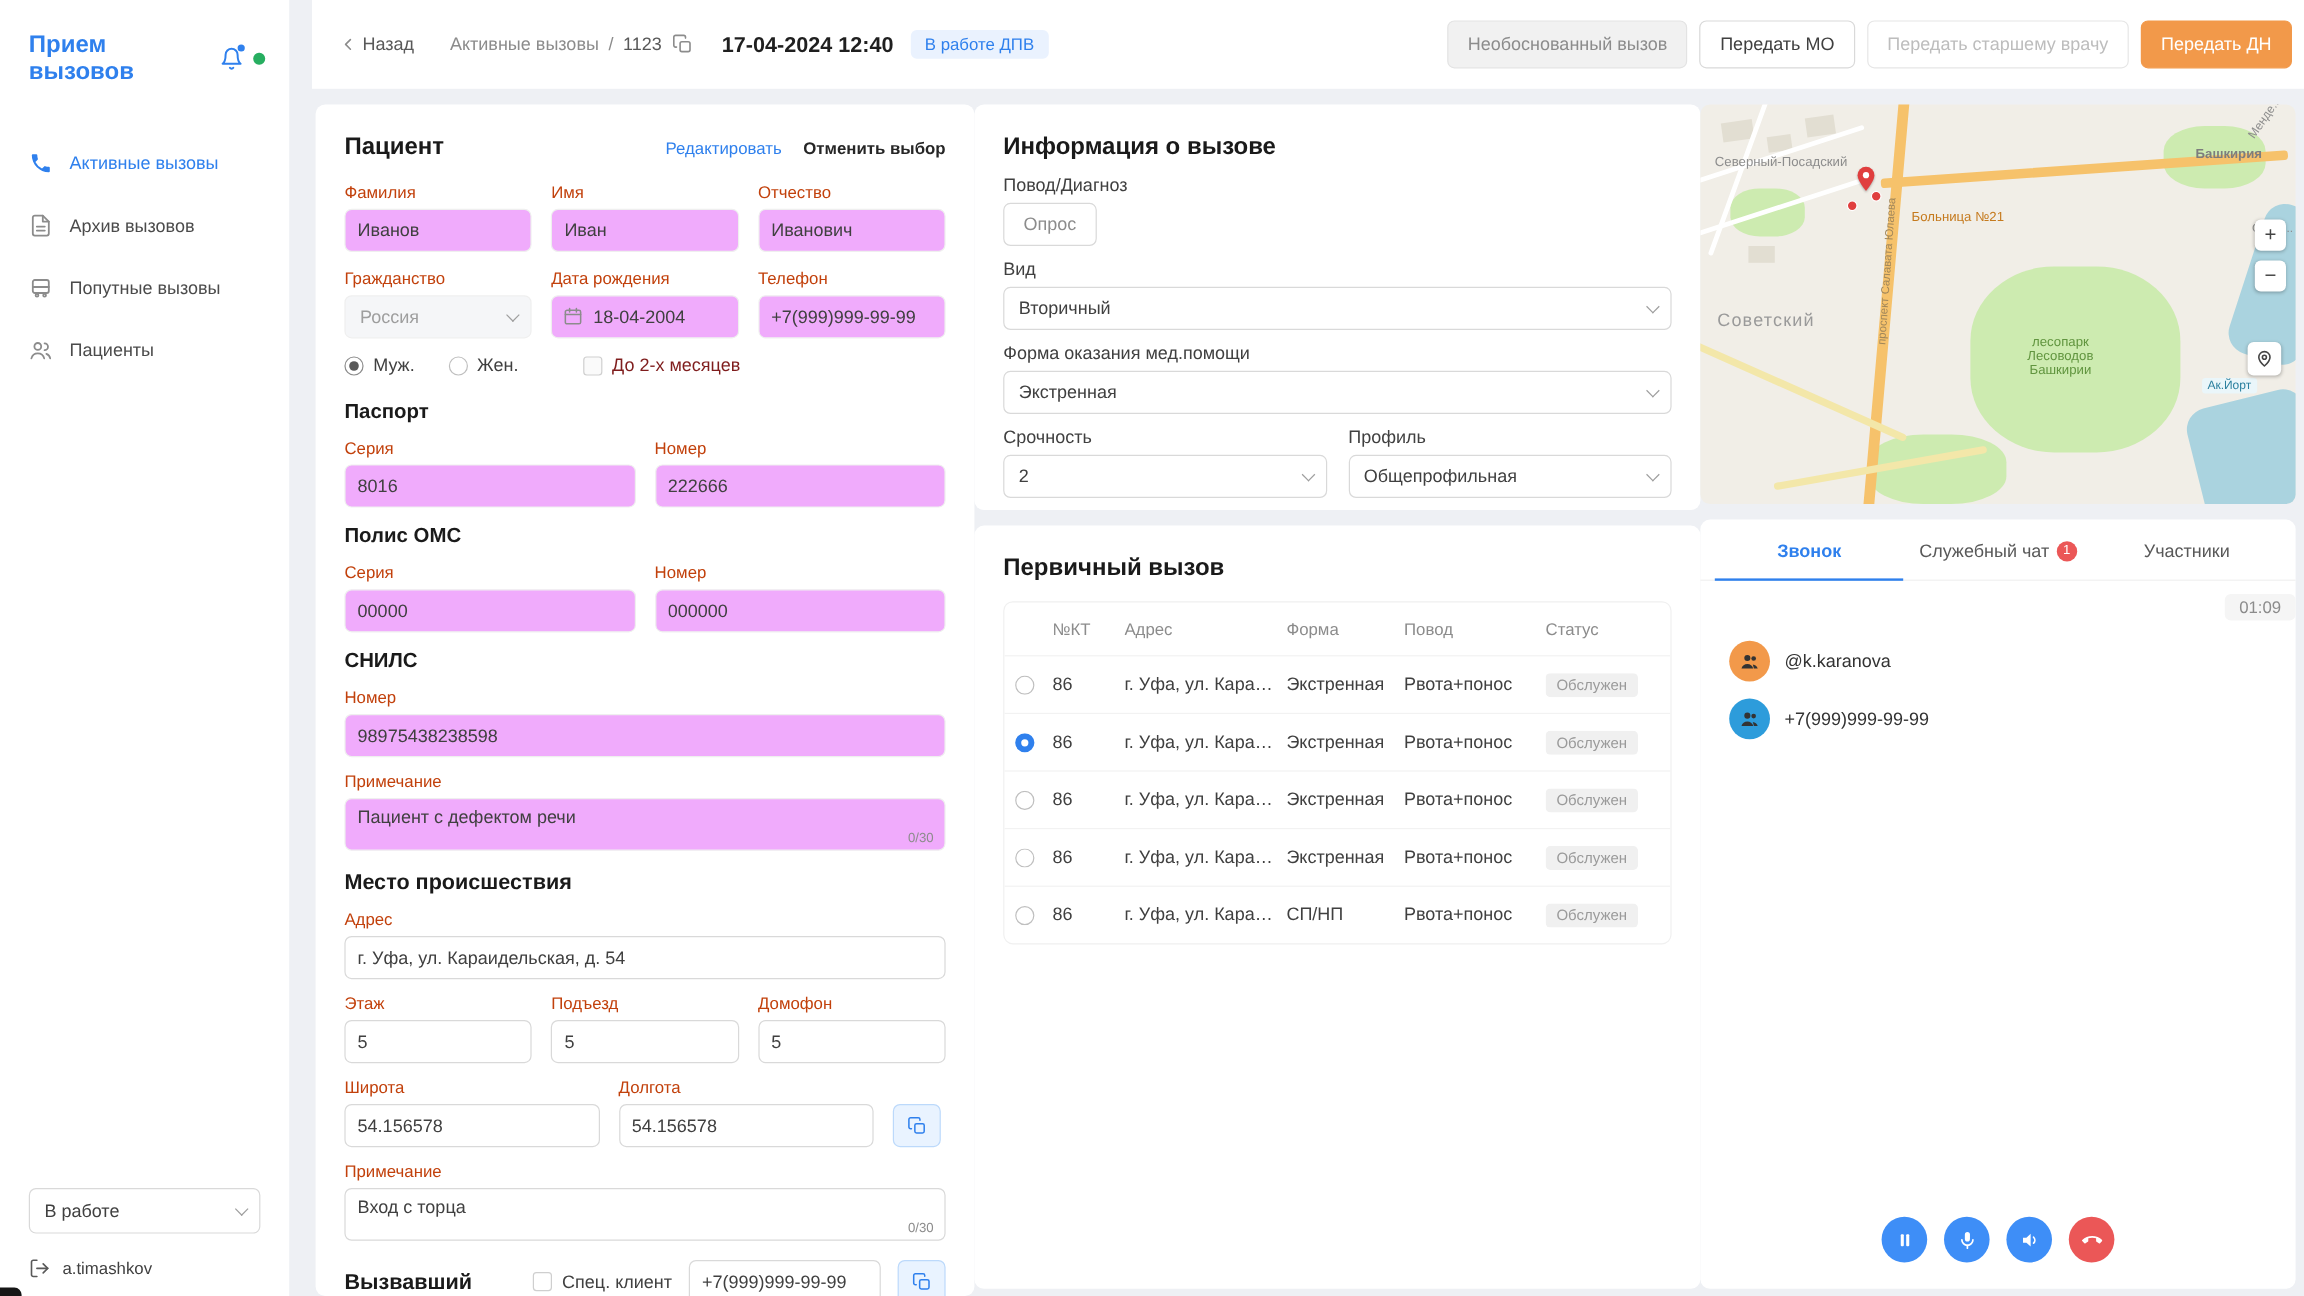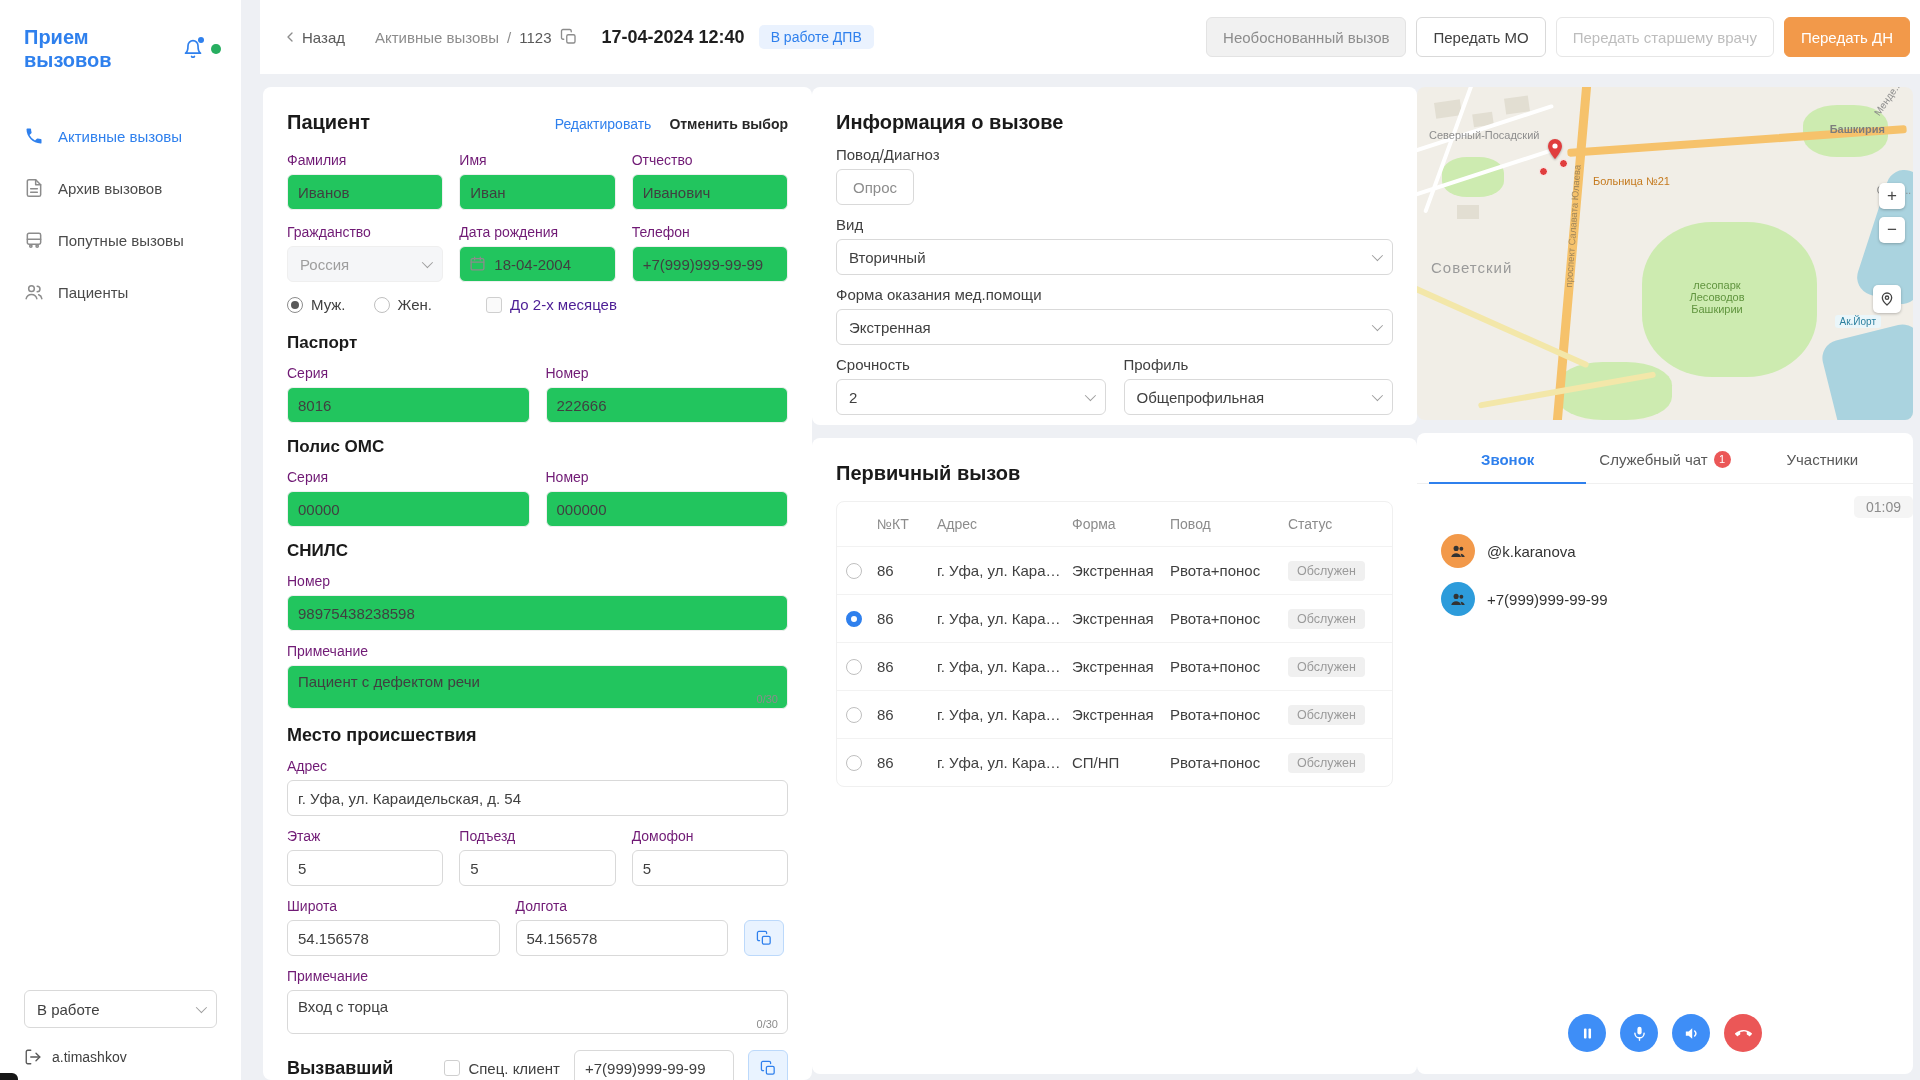--- a/index.html
+++ b/index.html
@@ -48,42 +48,42 @@
 
   
   .col-patient { width:549px; height:100%; overflow:hidden; padding:24px; }
   .p-title-row { display:flex; align-items:baseline; gap:18px; margin-bottom:18px; }
   h2.sec { font-size:20px; font-weight:bold; color:#1a1a1a; }
   .link-blue { color:#2F80ED; font-size:14px; margin-left:auto; cursor:pointer; }
   .link-dark { color:#262626; font-size:14px; font-weight:bold; cursor:pointer; }
   .grid3 { display:grid; grid-template-columns:1fr 1fr 1fr; gap:16px; margin-bottom:14px; }
   .grid2 { display:grid; grid-template-columns:1fr 1fr; gap:16px; margin-bottom:14px; }
   .grid2c { display:grid; grid-template-columns:1fr 1fr 44px; gap:16px; margin-bottom:14px; align-items:end; }
-  .fld label { display:block; font-size:14px; color:#701a75; margin-bottom:6px; }
+  .fld label { display:block; font-size:14px; color:#c2410c; margin-bottom:6px; }
   .inp { width:100%; height:36px; border-radius:6px; font-size:15px; color:#404040; padding:0 10px;
          font-family:"Liberation Sans", sans-serif; outline:none; }
-  .inp.gray { background:#22c55e; border:1px solid #efefef; }
+  .inp.gray { background:#f0abfc; border:1px solid #efefef; }
   .inp.white { background:#fff; border:1px solid #d9d9d9; }
   .sel { display:flex; align-items:center; justify-content:space-between; height:36px; border-radius:6px;
          padding:0 12px; font-size:15px; cursor:pointer; }
   .sel.gray { background:#f5f6f8; border:1px solid #efefef; color:#9e9e9e; }
   .sel.white { background:#fff; border:1px solid #d9d9d9; color:#404040; }
   .chev { width:8px; height:8px; border-right:1.6px solid #9e9e9e; border-bottom:1.6px solid #9e9e9e;
           transform:rotate(45deg) translateY(-2px); flex:0 0 auto; }
   .datewrap { position:relative; }
   .datewrap .inp { padding-left:34px; }
   .datewrap svg { position:absolute; left:10px; top:9px; width:17px; height:17px; color:#8c8c8c; }
   .sex-row { display:flex; align-items:center; gap:28px; margin:4px 0 20px; }
   .radio { width:16px; height:16px; border-radius:50%; border:1px solid #bfbfbf; background:#fff; position:relative; flex:0 0 auto; }
   .radio.checked-gray { border-color:#8c8c8c; }
   .radio.checked-gray::after { content:""; position:absolute; inset:3px; border-radius:50%; background:#595959; }
   .radio.checked-blue { border:5px solid #2F80ED; }
   .rlabel { display:flex; align-items:center; gap:8px; font-size:15px; color:#404040; cursor:pointer; }
   .cbox { width:16px; height:16px; border-radius:3px; border:1px solid #cfcfcf; background:#fafafa; flex:0 0 auto; }
-  .muted-label { color:#4c1d95; }
+  .muted-label { color:#7f1d1d; }
   h3.sub { font-size:17px; font-weight:bold; color:#1a1a1a; margin:10px 0 12px; }
   .notewrap { position:relative; margin-bottom:16px; }
   .notewrap .inp { height:44px; padding-bottom:12px; }
   .counter { position:absolute; right:10px; bottom:4px; font-size:11px; color:#8c8c8c; }
   .copy-btn { width:40px; height:36px; background:#e9f3ff; border:1px solid #bcd9fb; border-radius:6px;
               display:flex; align-items:center; justify-content:center; color:#2F80ED; cursor:pointer; }
   .copy-btn svg { width:17px; height:17px; }
   .caller-row { display:flex; align-items:center; gap:14px; margin:14px 0 14px; }
   .caller-row h3 { margin:0; }
   .caller-row .inp { width:160px; }

